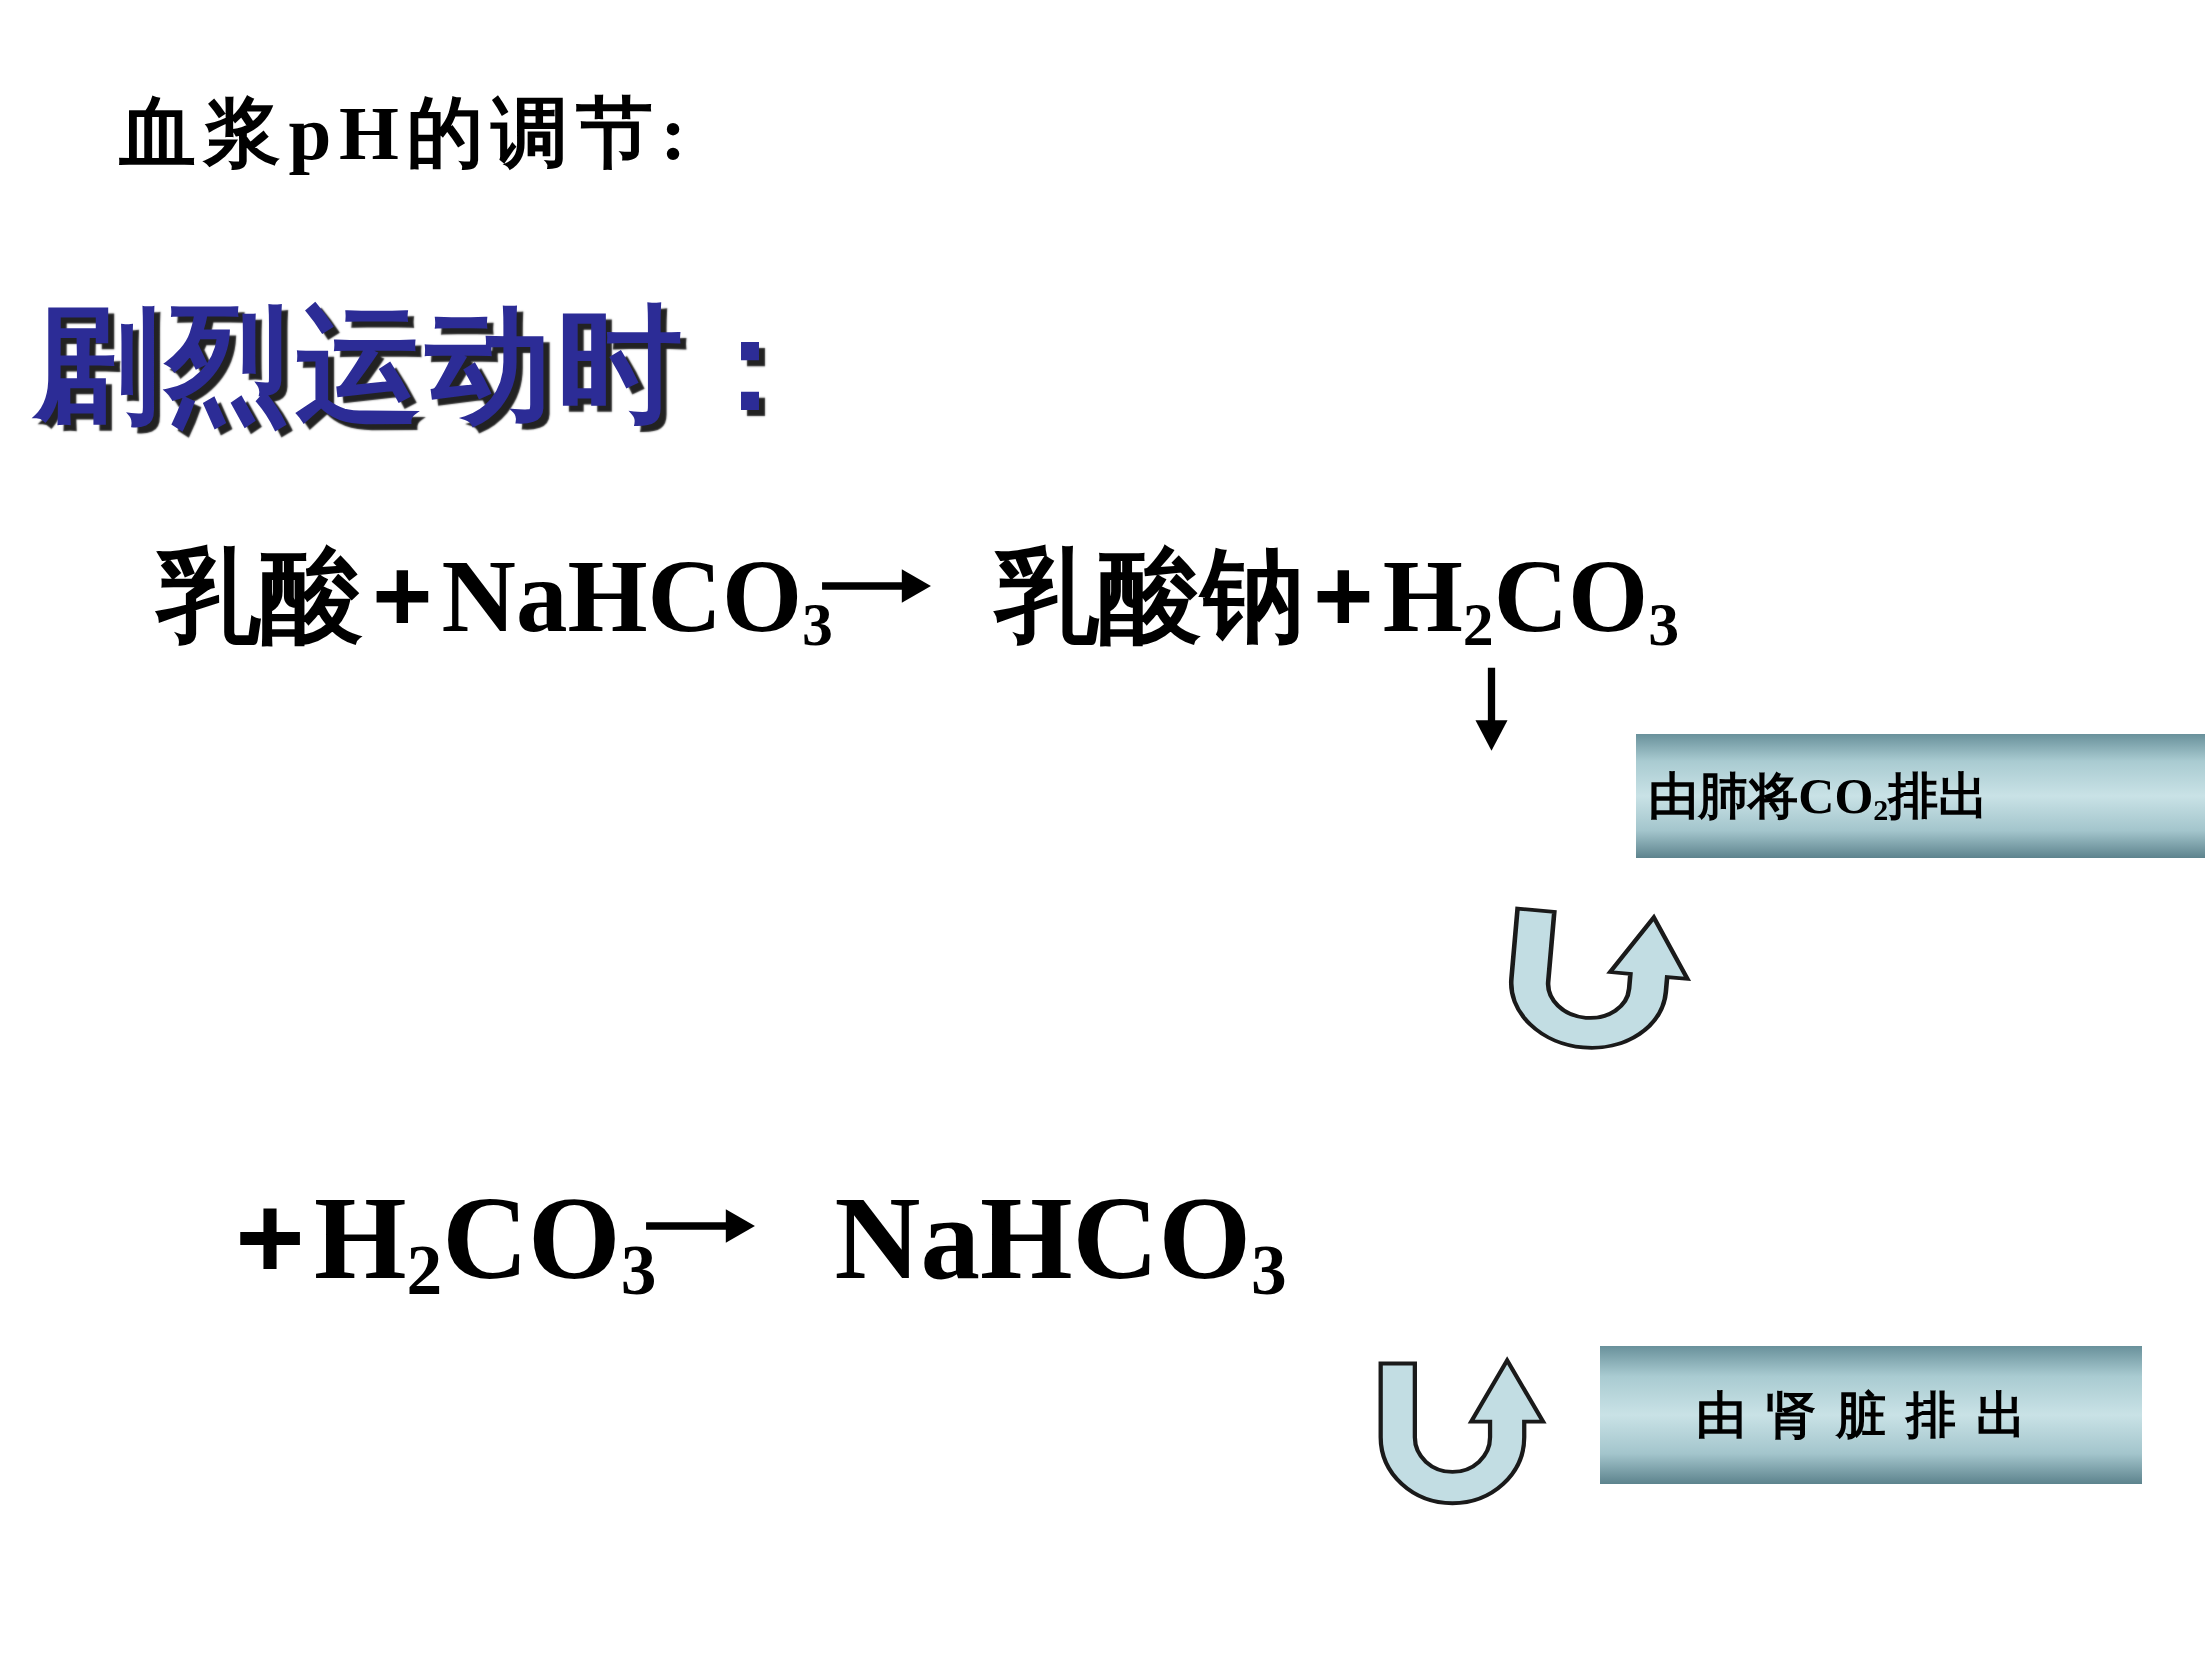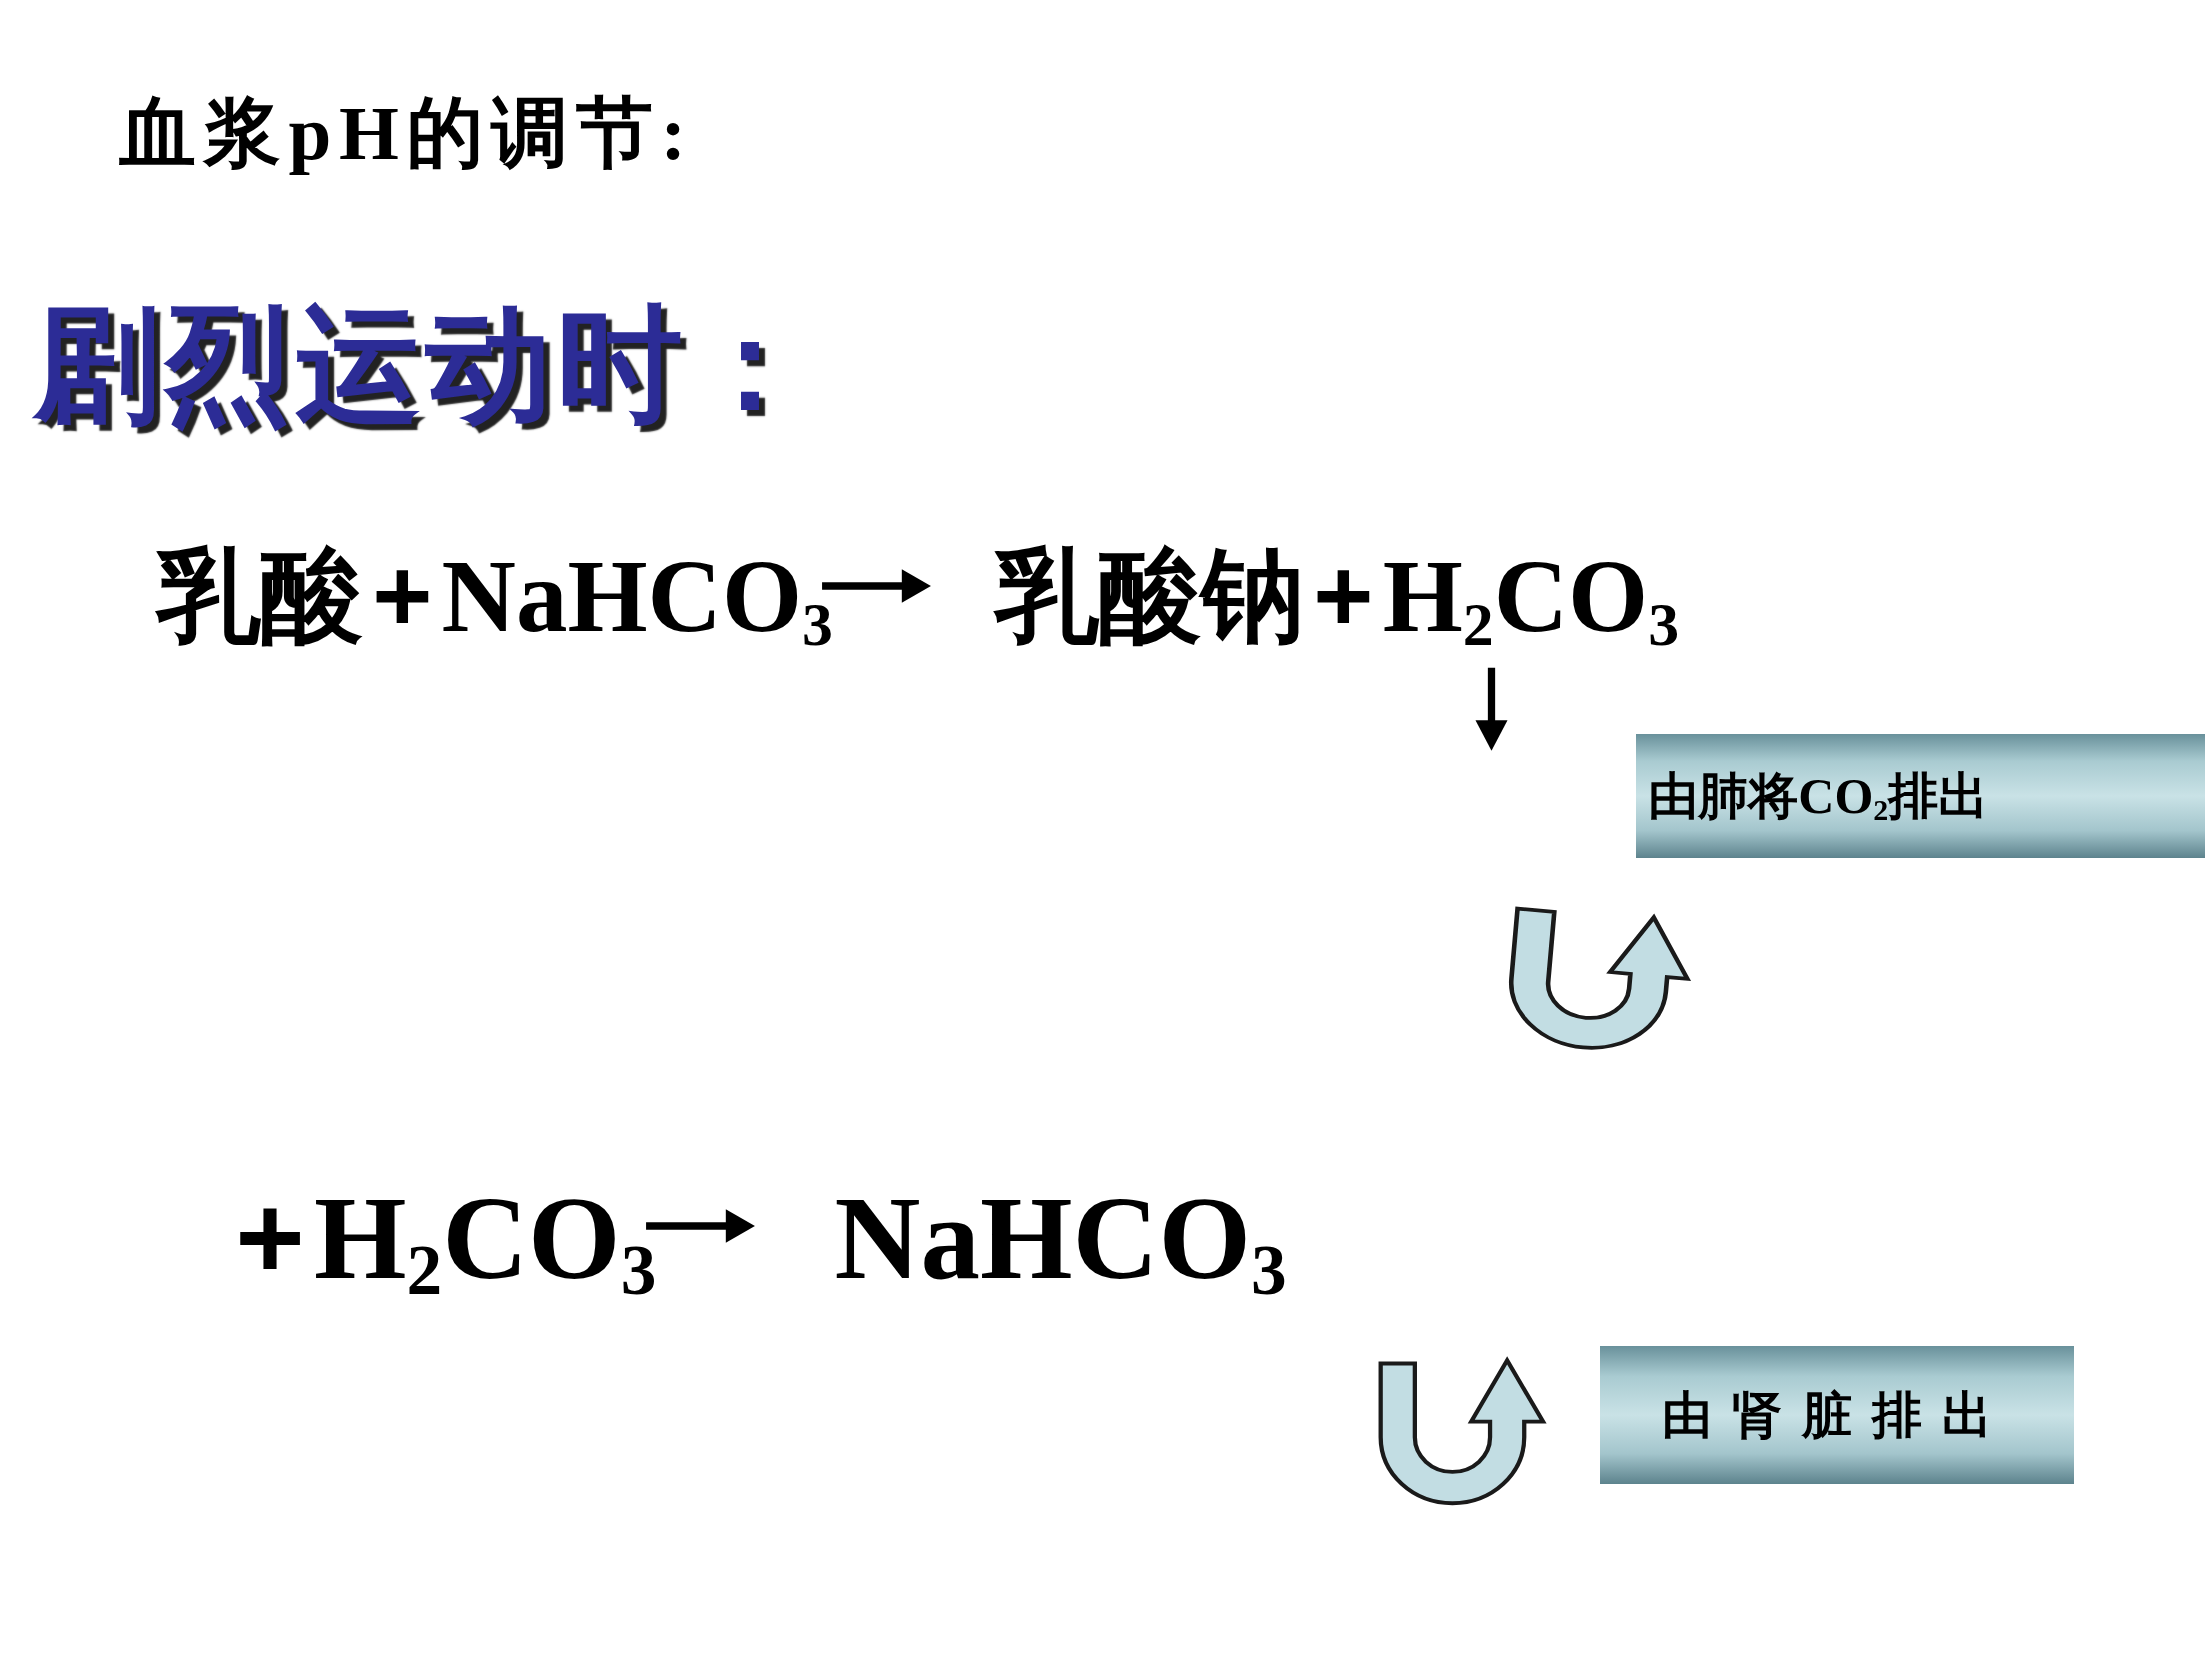--- a/index.html
+++ b/index.html
@@ -78,21 +78,21 @@
 
   
   .banner {
     position: absolute;
     display: flex;
     align-items: center;
     background: linear-gradient(180deg, #69919b 0%, #a9cbd1 22%, #c9e2e6 50%, #a3c5cc 78%, #5d838d 100%);
     z-index: 1;
   }
   .banner.lung { left: 1636px; top: 734px; width: 597px; height: 124px; padding-left: 12.3px; }
-  .banner.kidney { left: 1600px; top: 1346px; width: 474px; height: 138px; justify-content: center; }
+  .banner.kidney { left: 1600px; top: 1346px; width: 542px; height: 138px; justify-content: center; }
   .banner-text {
     font-size: 50px;
     font-weight: bold;
     font-family: Liberation Serif, serif;
     color: #000;
     white-space: nowrap;
   }
   .banner.kidney .banner-text { letter-spacing: 20px; }
 
   

